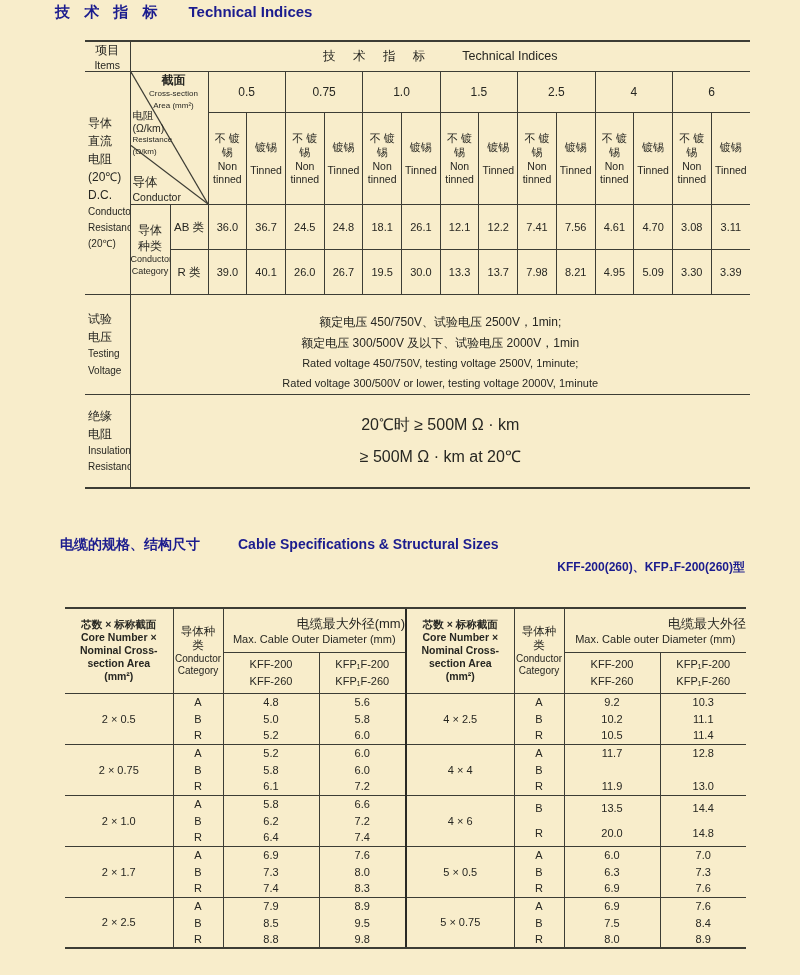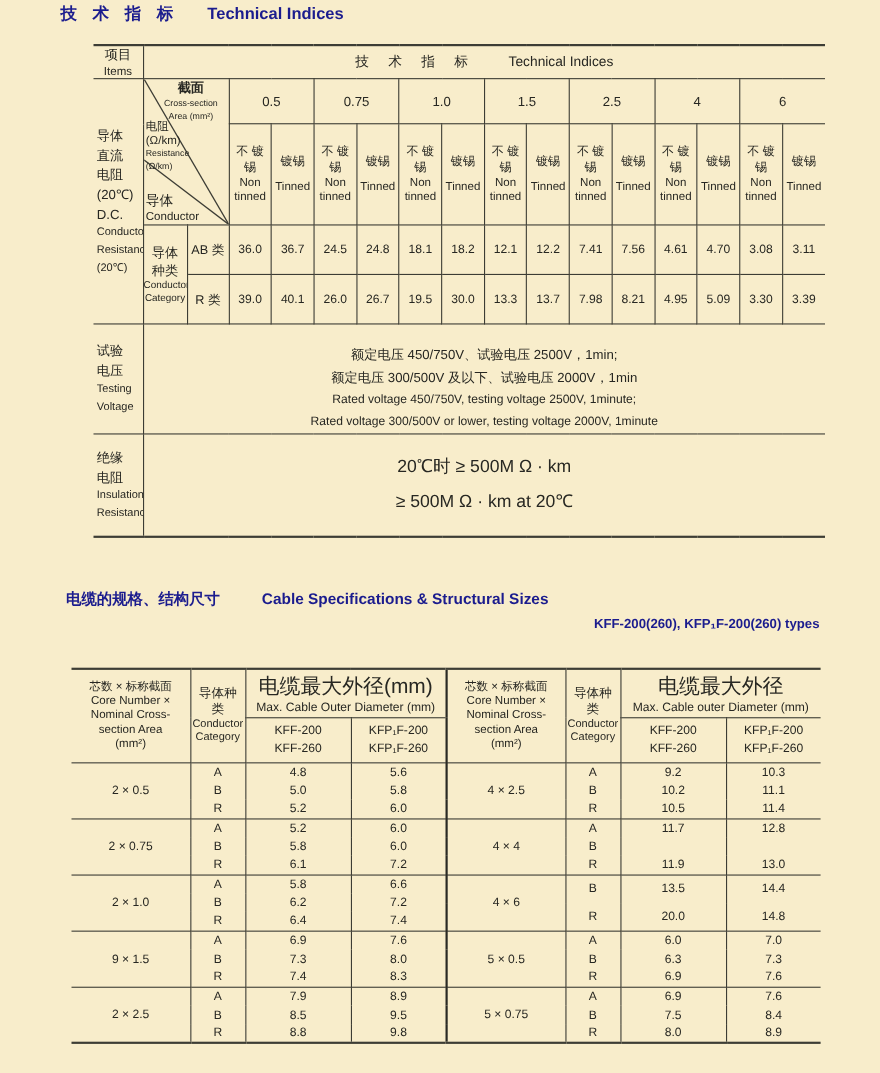--- a/index.html
+++ b/index.html
@@ -73,24 +73,24 @@
   .ins-text { font-size:16px; line-height:2.0; }
 
   
   #t2wrap { position:absolute; top:607px; left:65px; display:flex; }
   .t2 { width:340px; }
   .t2.rightside { border-left:2.2px solid #2a2a24; }
   .t2 .h1 { height:44px; }
   .t2 .h2 { height:41px; }
   .t2 .r17 { height:17px; }
   .t2 .r25 { height:25.5px; }
-  .t2 .hdr-size { font-size:10.5px; line-height:1.25; }
+  .t2 .hdr-size { font-size:10.5px; line-height:1.25;font-weight:bold; }
   .t2 .hdr-cat .zh { font-size:11.5px; line-height:1.2; }
   .t2 .hdr-cat .en { font-size:10px; line-height:1.15; }
-  .t2 .hdr-span .zh { font-size:19px; }
+  .t2 .hdr-span .zh { font-size:13px;text-align:right; }
   .t2 .hdr-span .en { font-size:11px; }
   .t2 .hdr-sub { font-size:11px; line-height:1.5; }
   .t2 .size-cell { font-size:11px; }
 </style>
 </head>
 <body>
 
 <div id="title1">
   <span class="navy zh">技 术 指 标</span><span class="navy">Technical Indices</span>
 </div>
@@ -208,21 +208,21 @@
         <div class="zh">导体<br>种类</div>
         <div class="en">Conductor<br>Category</div>
       </td>
       <td class="bb br cat-type">AB 类</td>
 
     <td class="bb br num">36.0</td>
         <td class="bb br num">36.7</td>
         <td class="bb br num">24.5</td>
         <td class="bb br num">24.8</td>
         <td class="bb br num">18.1</td>
-        <td class="bb br num">18.2</td>
+        <td class="bb br num">26.1</td>
         <td class="bb br num">12.1</td>
         <td class="bb br num">12.2</td>
         <td class="bb br num">7.41</td>
         <td class="bb br num">7.56</td>
         <td class="bb br num">4.61</td>
         <td class="bb br num">4.70</td>
         <td class="bb br num">3.08</td>
         <td class="bb num">3.11</td>
       </tr>
     <tr class="r4" id="t1-r">
@@ -262,21 +262,21 @@
         <div>20℃时 ≥ 500M Ω · km<br>≥ 500M Ω · km at 20℃</div>
       </td>
     </tr>
   </tbody>
 </table>
 
 <div id="title2">
   <span class="navy zh">电缆的规格、结构尺寸</span><span class="navy">Cable Specifications &amp; Structural Sizes</span>
 </div>
 <div id="subtitle2">
-  <div class="navy">KFF-200(260), KFP₁F-200(260) types</div>
+  <div class="navy">KFF-200(260)、KFP₁F-200(260)型</div>
 </div>
 
 <div id="t2wrap">
 
   <table class="t2">
     <colgroup>
         <col style="width:108px">
         <col style="width:50px">
         <col style="width:96px">
         <col style="width:86px">
@@ -346,21 +346,21 @@
           <td class="br num">B</td>
           <td class="br num">6.2</td>
           <td class="num">7.2</td>
         </tr>
         <tr class="r17">
           <td class="br num bb">R</td>
           <td class="br num bb">6.4</td>
           <td class="num bb">7.4</td>
         </tr>
         <tr class="r17">
-          <td class="br size-cell bb" rowspan="3">9 × 1.5</td>
+          <td class="br size-cell bb" rowspan="3">2 × 1.7</td>
           <td class="br num">A</td>
           <td class="br num">6.9</td>
           <td class="num">7.6</td>
         </tr>
         <tr class="r17">
           <td class="br num">B</td>
           <td class="br num">7.3</td>
           <td class="num">8.0</td>
         </tr>
         <tr class="r17">

